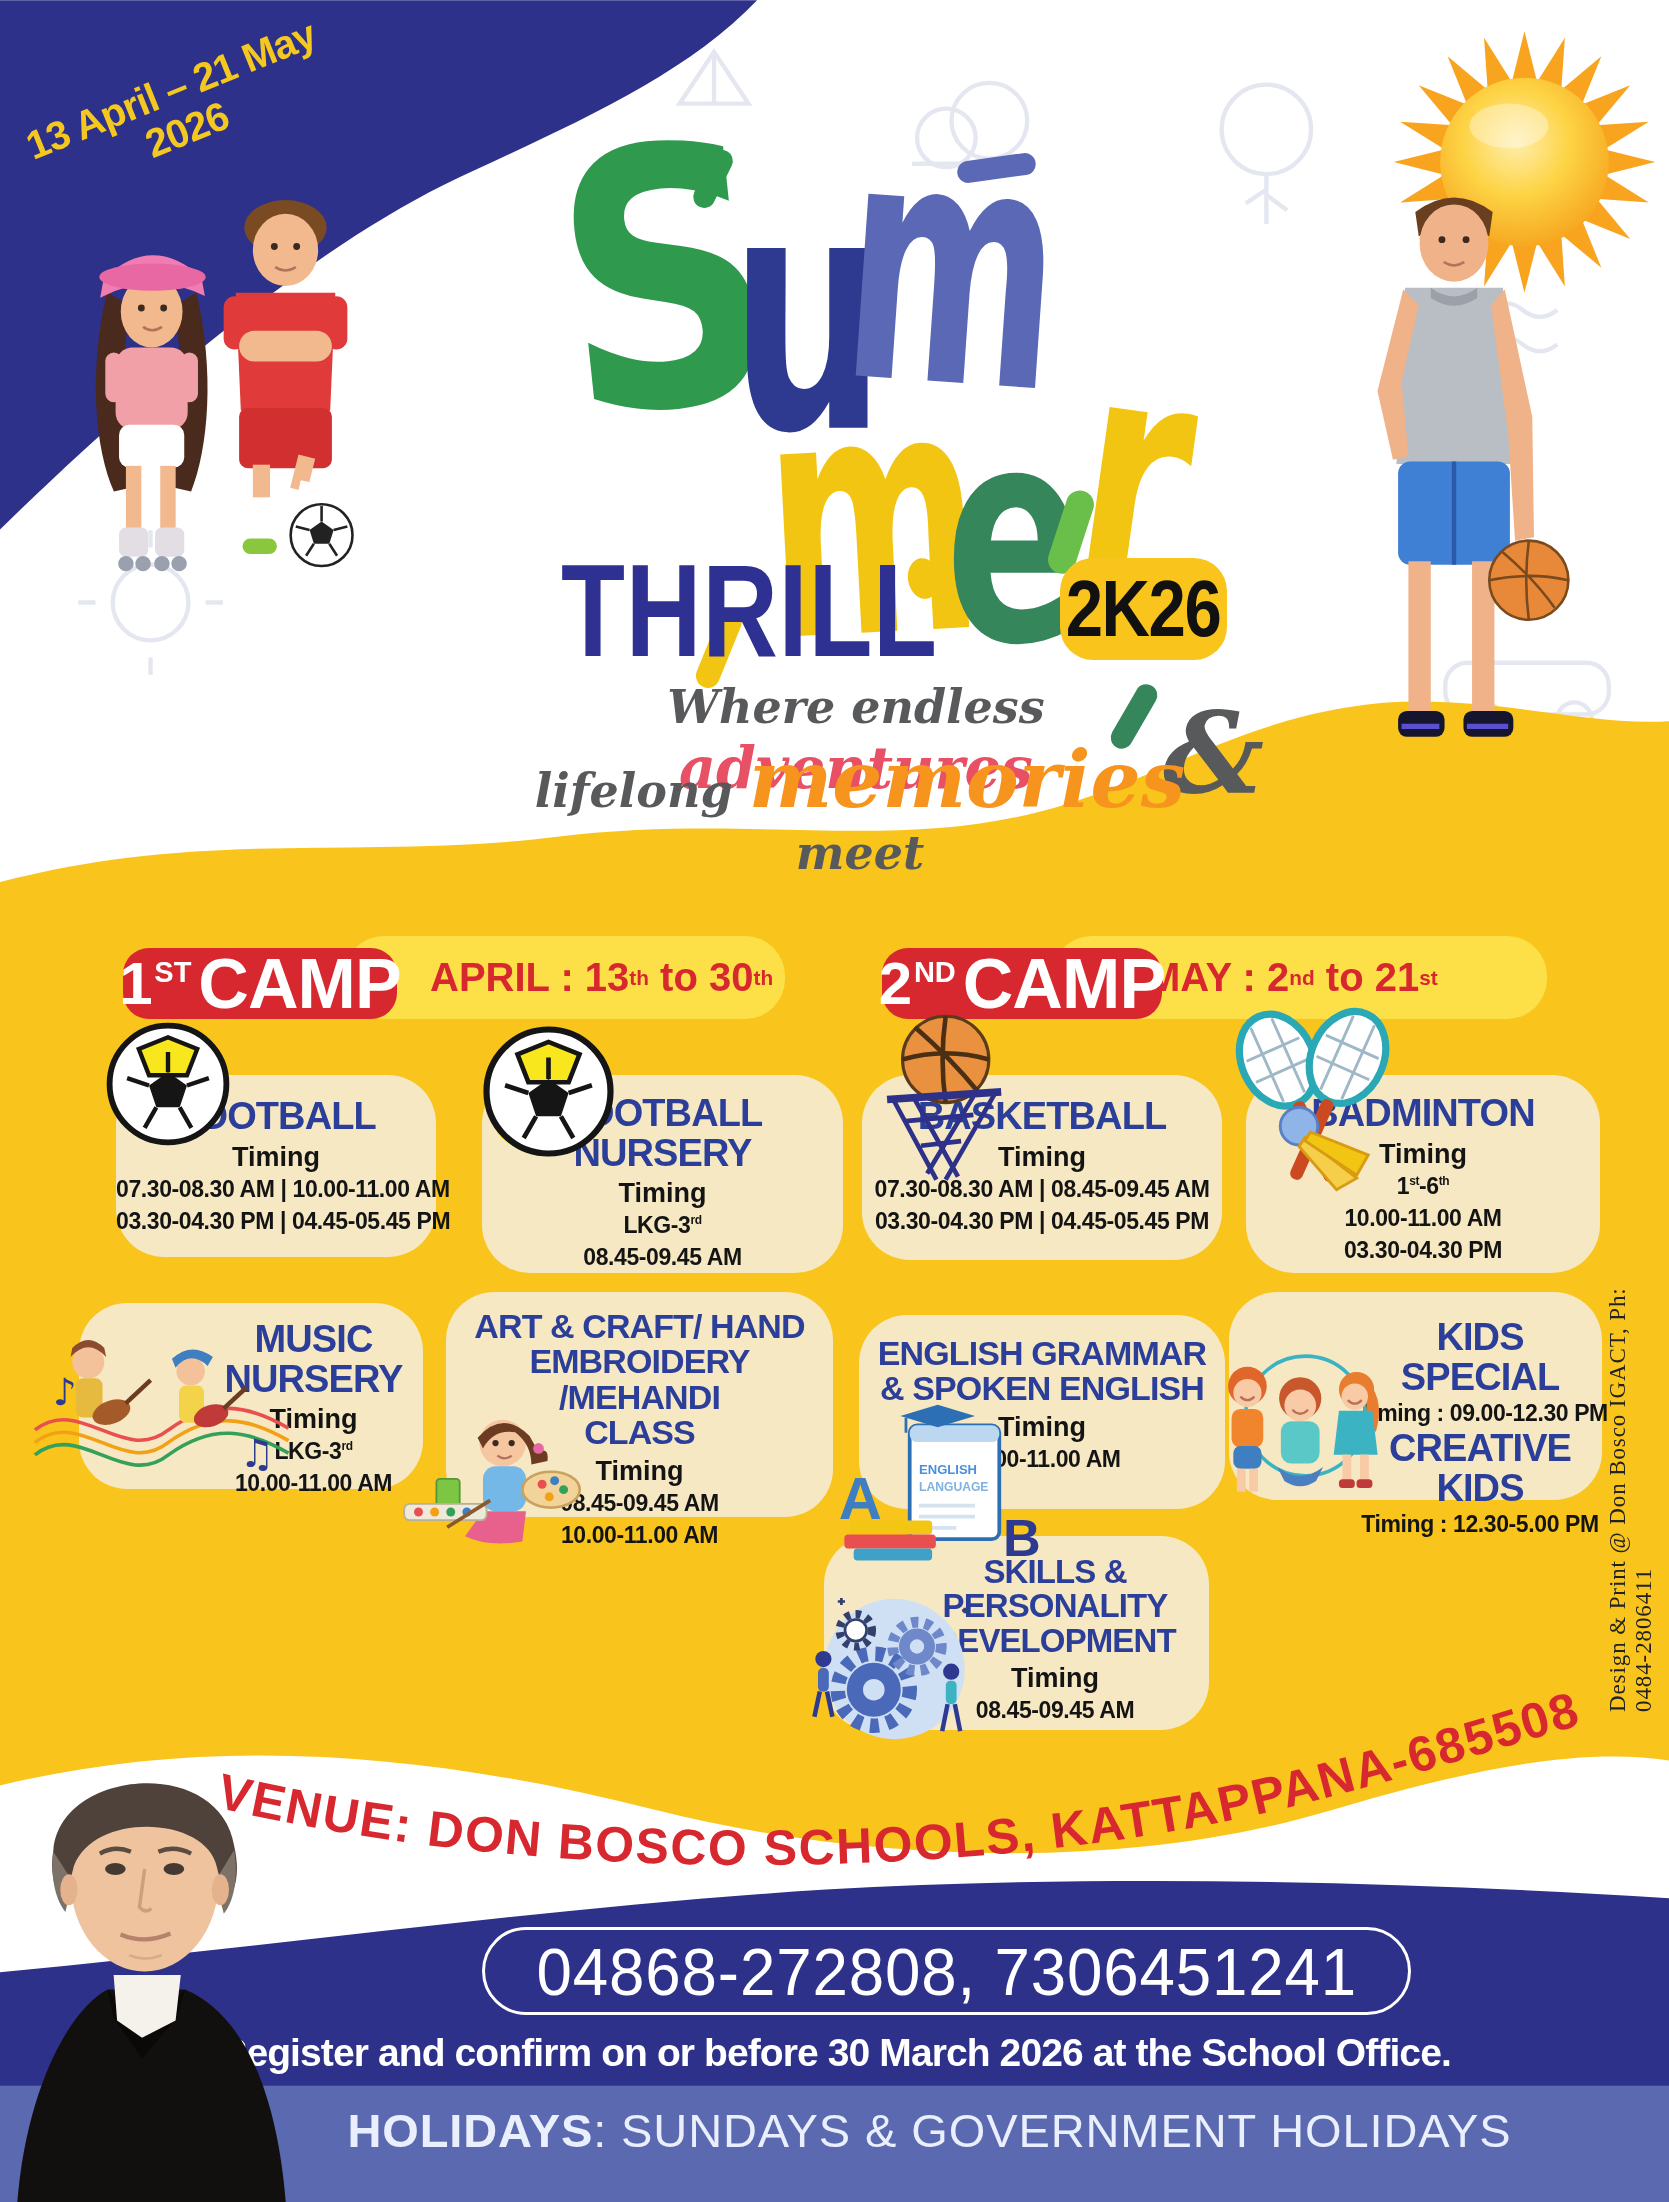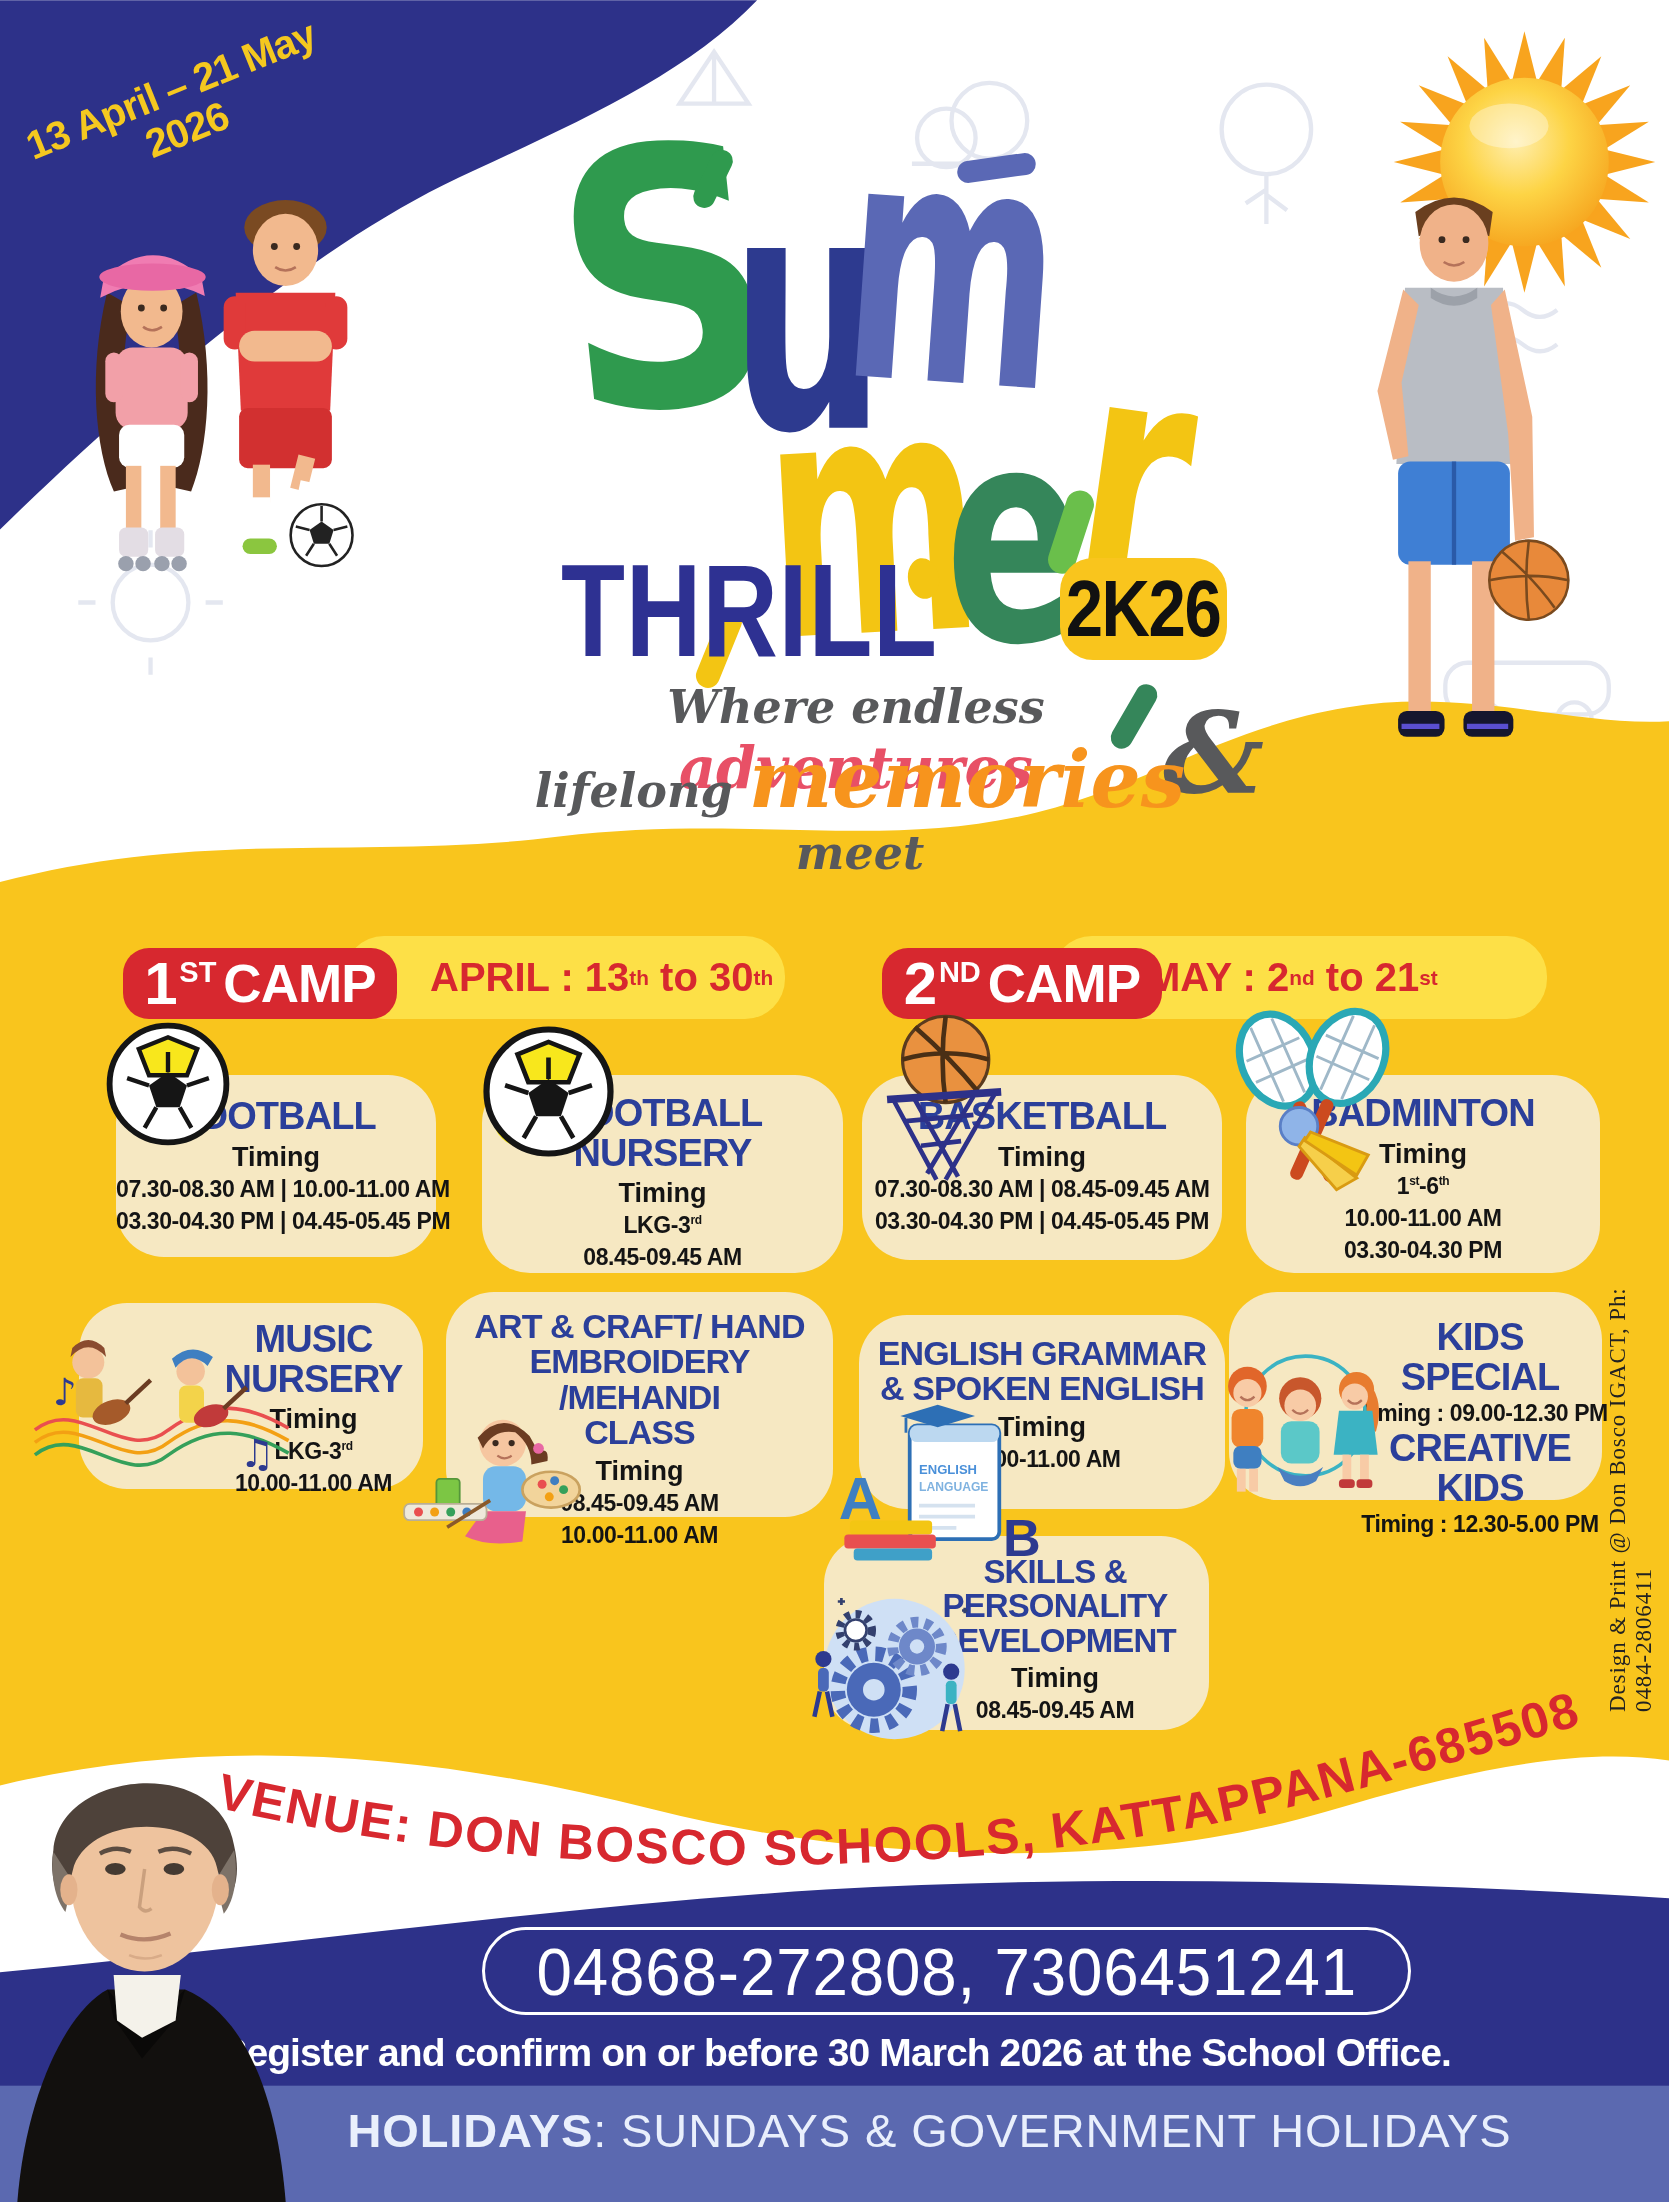--- a/index.html
+++ b/index.html
@@ -35,21 +35,21 @@
   .tag-amp{position:absolute;left:1163px;top:687px;font-size:112px;color:#58595b;
     font-family:"DejaVu Serif","Liberation Serif",serif;font-style:italic;font-weight:bold}
 
   
   .strip{position:absolute;background:#fde047;border-radius:40px;color:#d7282f;font-weight:bold;
     font-size:40px;display:flex;align-items:center;white-space:nowrap}
   .badge{position:absolute;background:#d7282f;color:#fff;border-radius:26px;display:flex;
     align-items:center;justify-content:center;font-weight:bold;white-space:nowrap}
   .badge .bn{font-size:60px}
   .badge sup{font-size:29px;margin:-22.4px 6.9px 0 1.7px}
-  .badge .bw{font-size:53px;letter-spacing:-0.9px}
+  .badge .bw{font-size:70px;letter-spacing:-0.9px}
 
   
   .card{position:absolute;background:#f6e8c2;border-radius:48px;text-align:center;color:#141414}
   .ctitle{color:#2b3f9a;font-weight:bold;font-size:38px;line-height:1.04;letter-spacing:-0.9px}
   .t40{font-size:34px}
   .t38{font-size:33px}
   .clabel{font-weight:bold;font-size:27px;margin-top:5.2px}
   .cline{font-weight:bold;font-size:23px;line-height:1.4;letter-spacing:-0.4px;white-space:nowrap}
 
   

